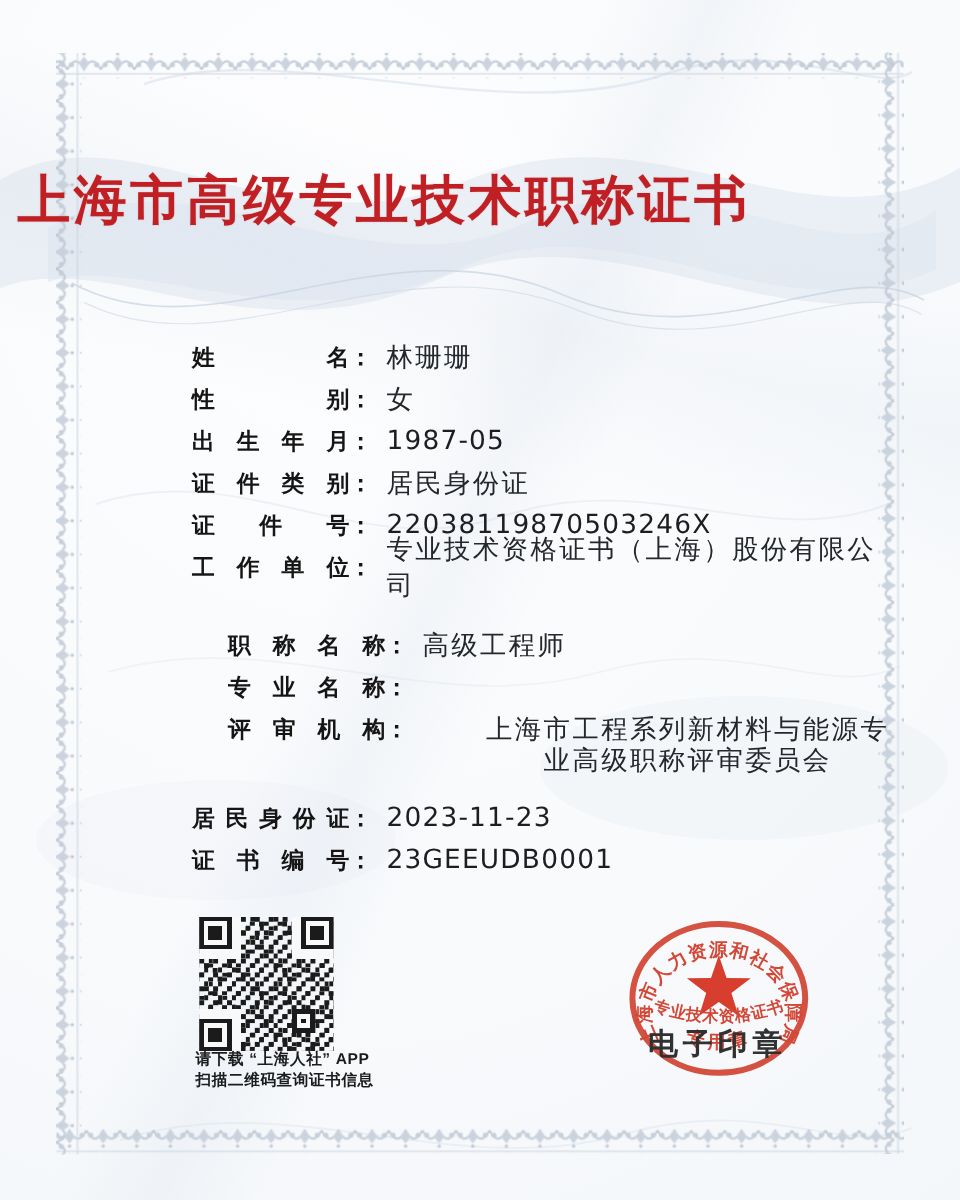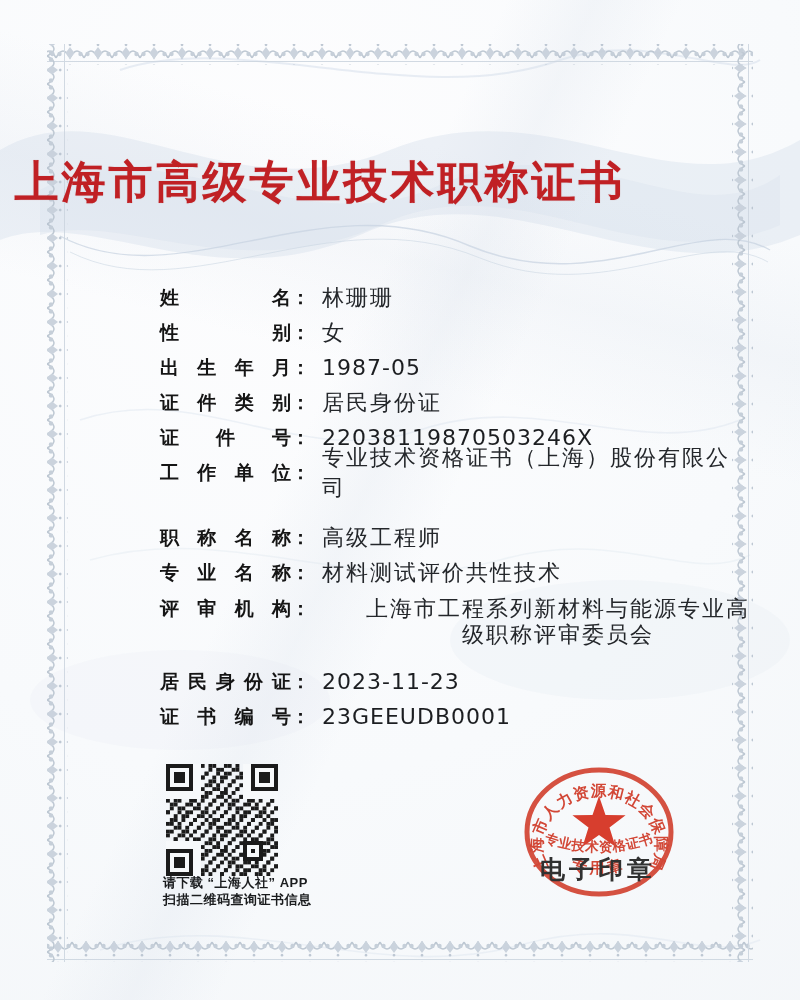--- a/index.html
+++ b/index.html
@@ -12,34 +12,33 @@
   .crease {
     position:absolute; left:0; top:0; width:800px; height:1000px; pointer-events:none;
     background:
       linear-gradient(115deg, rgba(210,220,230,0) 40%, rgba(205,215,228,0.18) 47%, rgba(210,220,230,0) 54%),
       linear-gradient(15deg, rgba(210,220,230,0) 60%, rgba(205,215,228,0.15) 70%, rgba(210,220,230,0) 80%);
   }
   .title {
     position:absolute; top:138px; left:0; width:640px; text-align:center;
     font-size:44px; font-weight:bold; letter-spacing:3px; color:#c02024;
     text-shadow: 0 0 1px rgba(160,20,20,0.35);
-    margin-top: 15px;
   }
   .content { position:absolute; left:160px; top:280px; width:590px; }
   .row { display:flex; align-items:center; height:35px; }
   .row.multi { height:auto; align-items:flex-start; padding-top:6px;gap:44px; }
   .flabel { width:150px; display:flex; font-size:19px; font-weight:bold; color:#151515; flex:none; }
   .row.multi .flabel { line-height:26px; }
   .jlabel { flex:1; display:block; text-align:justify; text-align-last:justify; text-justify:inter-character; }
   .colon { font-weight:bold; }
   .fvalue { margin-left:12px; font-size:22px; color:#24272b; }
   .fvalue.cn { font-family:"DejaVu Serif","Liberation Serif",serif; letter-spacing:2px; }
   .fvalue.num { font-family:"DejaVu Sans","Liberation Sans",sans-serif; letter-spacing:1px; color:#1c1e21; }
   .row.multi .fvalue { width:426px; line-height:26px;text-align:center; }
-  .sec-b { margin-top:30px; }
+  .sec-b { margin-top:30px;margin-left:30px; }
   .sec-c { margin-top:16px; }
   .qr-wrap { position:absolute; left:166px; top:764px; width:112px; height:112px; }
   .qr-caption { position:absolute; left:163px; top:874px; font-size:13px; font-weight:bold; color:#1a1c1e; line-height:17px; letter-spacing:0.5px; }
   .seal-wrap { position:absolute; left:514px; top:758px; width:170px; height:150px; opacity:0.93; }
 </style>
 </head>
 <body>
 
 <div class="page">
 
@@ -139,21 +138,20 @@
             <span class="jlabel">职称名称</span>
             <span class="colon">：</span>
           </span>
         <span class="fvalue cn">高级工程师</span>
       </div>
       <div class="row">
         <span class="flabel">
             <span class="jlabel">专业名称</span>
             <span class="colon">：</span>
           </span>
-        <span class="fvalue cn">材料测试评价共性技术</span>
       </div>
       <div class="row multi">
         <span class="flabel">
             <span class="jlabel">评审机构</span>
             <span class="colon">：</span>
           </span>
         <span class="fvalue cn">上海市工程系列新材料与能源专业高级职称评审委员会</span>
       </div>
     </div>
 

